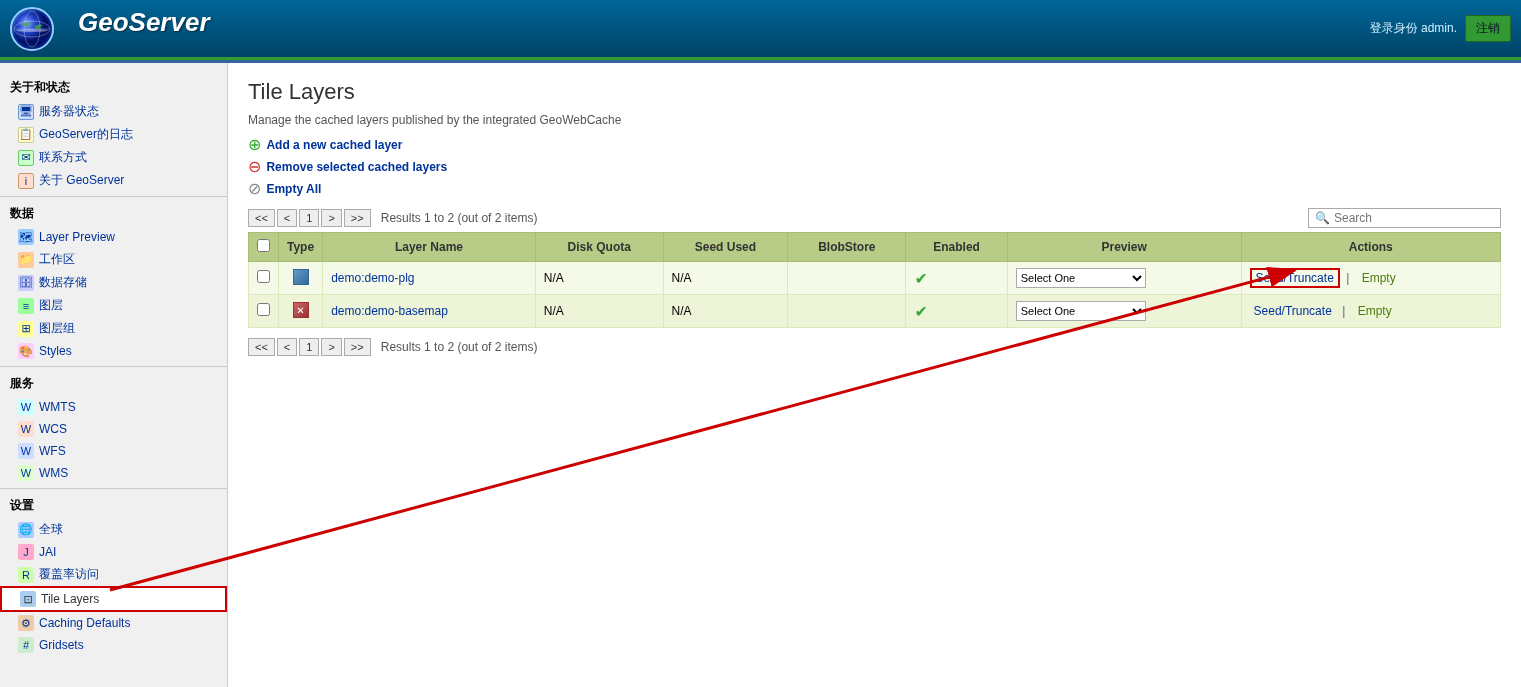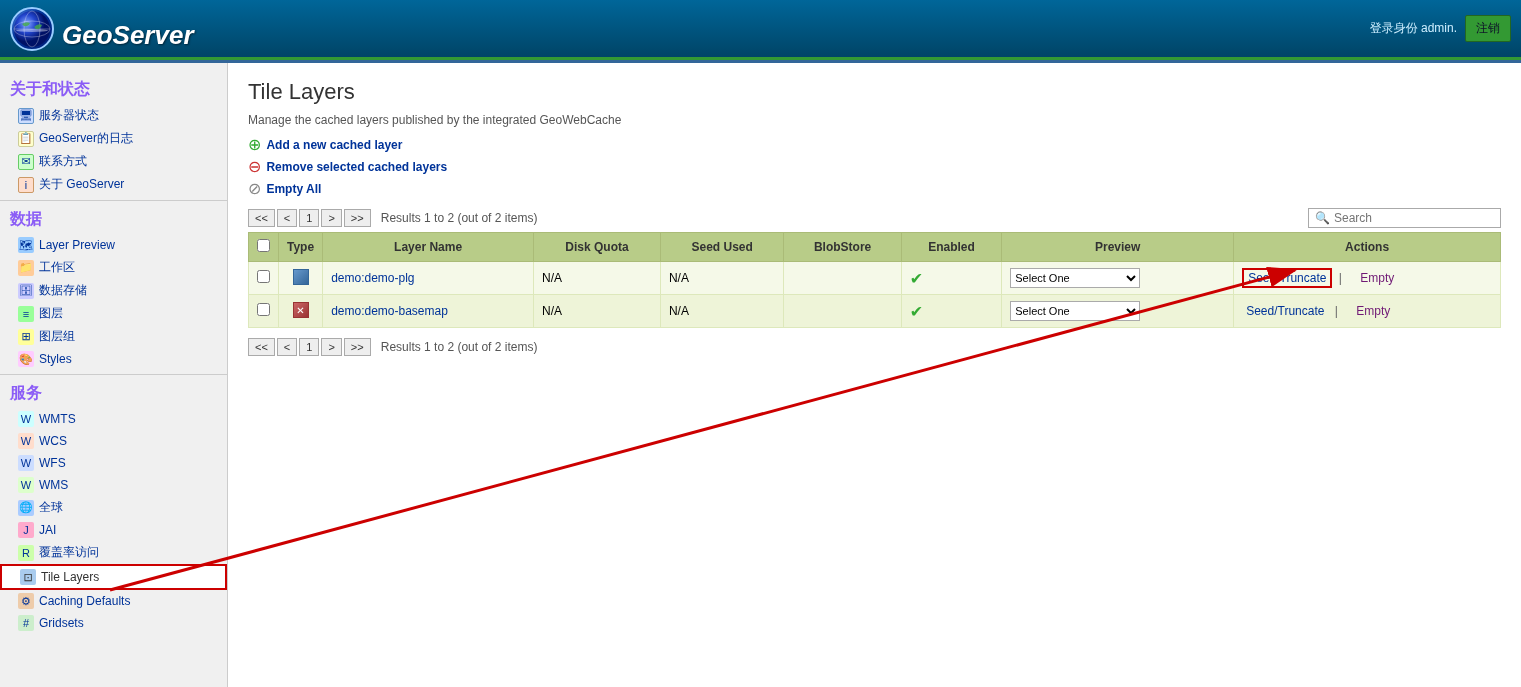--- a/index.html
+++ b/index.html
@@ -8,21 +8,21 @@
     
     #header {
       background: linear-gradient(to bottom, #006699, #004466);
       height: 60px;
       display: flex;
       align-items: center;
       justify-content: space-between;
       padding: 0 10px;
       border-bottom: 3px solid #339933;
     }
-    #logo-area { display: flex; align-items: flex-end; gap: 8px; }
+    #logo-area { display: flex; align-items: flex-start; gap: 24px; }
     #logo-globe {
       width: 44px; height: 44px;
       background: radial-gradient(circle at 35% 35%, #6699ff, #003399, #001166);
       border-radius: 50%;
       border: 2px solid #99ccff;
       position: relative;
       overflow: hidden;
     }
     #logo-globe::after {
       content: '';
@@ -56,23 +56,23 @@
     
     #sidebar {
       width: 228px;
       min-width: 228px;
       background: #f0f0f0;
       border-right: 1px solid #ccc;
       overflow-y: auto;
       padding: 8px 0;
     }
     .sidebar-section-title {
-      color: #8b5cf6;
+      color: #000000;
       font-weight: bold;
-      font-size: 16px;
+      font-size: 12px;
       padding: 8px 10px 4px 10px;
       border-top: 1px solid #ccc;
       margin-top: 4px;
     }
     .sidebar-section-title:first-child { border-top: none; margin-top: 0; }
     .sidebar-item {
       display: flex; align-items: center; gap: 5px;
       padding: 3px 10px 3px 18px;
       cursor: pointer;
       color: #003399;
@@ -189,21 +189,21 @@
     }
 
     
     .actions-cell { white-space: nowrap; }
     .action-link-seed {
       color: #003399; text-decoration: none;
       border: 2px solid #cc0000;
       padding: 1px 4px;
       display: inline-block;
     }
-    .action-link-empty { color: #701a75; text-decoration: none; margin-left: 12px; }
+    .action-link-empty { color: #4d7c0f; text-decoration: none; margin-left: 6px; }
     .action-sep { color: #666; margin: 0 3px; }
 
     
     #arrow-overlay {
       position: fixed;
       top: 0; left: 0;
       width: 1521px; height: 687px;
       pointer-events: none;
       z-index: 9999;
     }
@@ -318,20 +318,21 @@
     </div>
     <div class="sidebar-item">
       <span class="sidebar-icon icon-wfs">W</span>
       <span>WFS</span>
     </div>
     <div class="sidebar-item">
       <span class="sidebar-icon icon-wms">W</span>
       <span>WMS</span>
     </div>
 
+    <div class="sidebar-section-title">设置</div>
     <div class="sidebar-item">
       <span class="sidebar-icon icon-global">🌐</span>
       <span>全球</span>
     </div>
     <div class="sidebar-item">
       <span class="sidebar-icon icon-jai">J</span>
       <span>JAI</span>
     </div>
     <div class="sidebar-item">
       <span class="sidebar-icon icon-rate">R</span>

